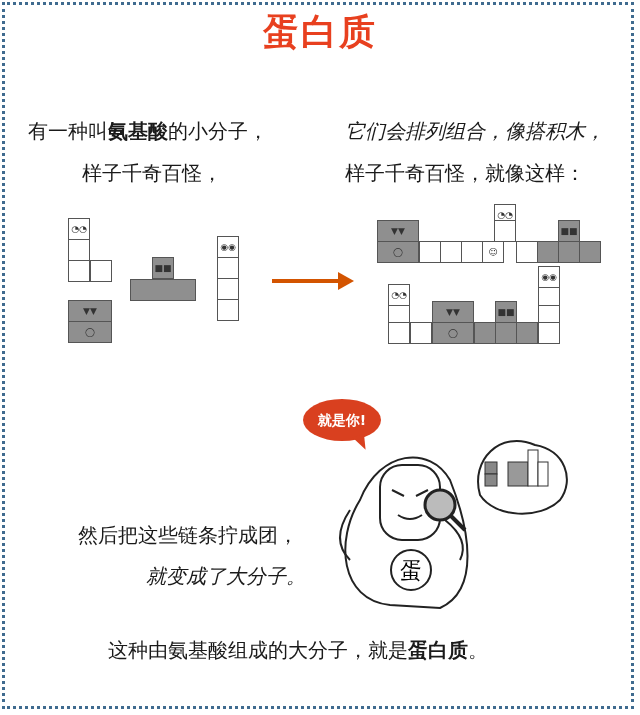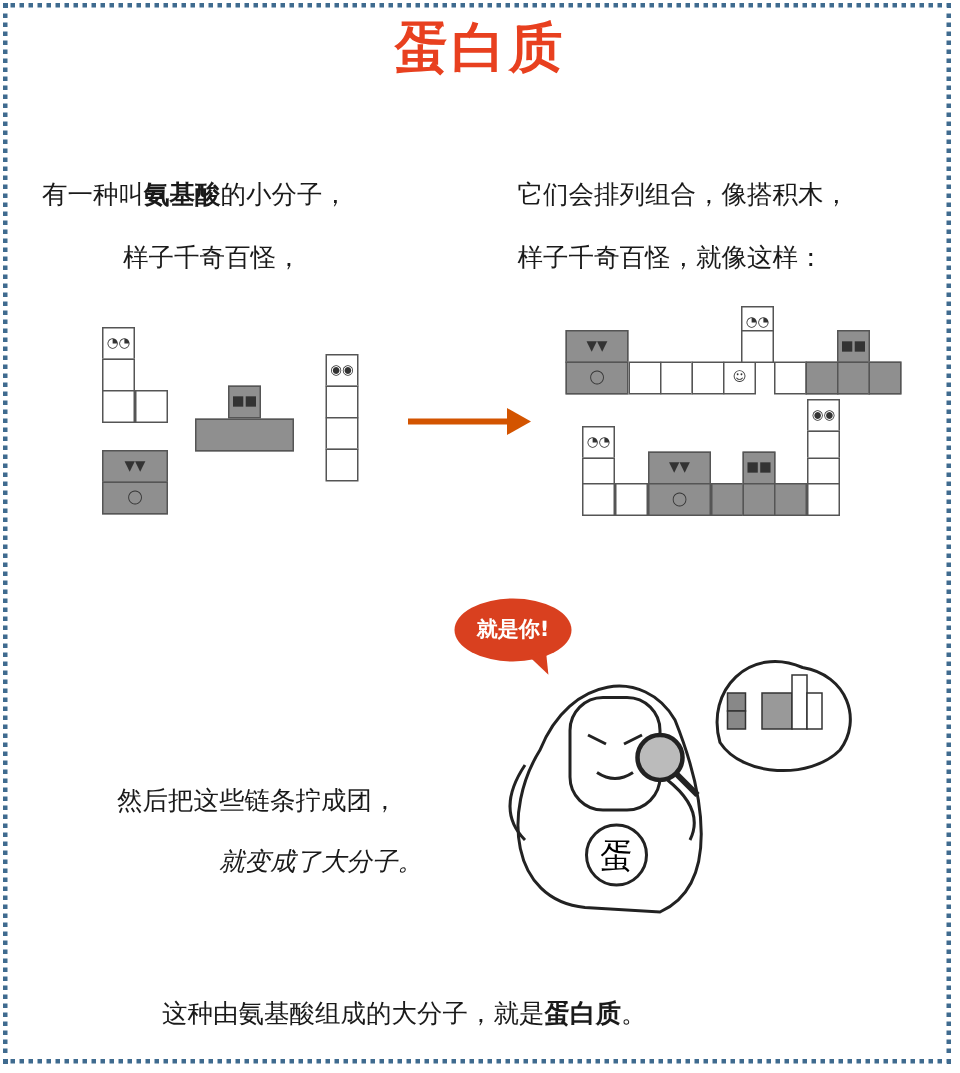--- a/index.html
+++ b/index.html
@@ -1,37 +1,37 @@
 <!DOCTYPE html>
 <html><head>
 <meta charset="utf-8">
 <style>
   html,body{margin:0;padding:0;background:#fff;}
   body{width:640px;height:715px;position:relative;overflow:hidden;font-family:"DejaVu Sans",sans-serif;color:#1a1a1a;}
   .frame{position:absolute;left:2px;top:2px;width:632px;height:707px;border:3px dotted #3f6b8f;box-sizing:border-box;}
   .title{position:absolute;left:0;width:640px;top:8px;text-align:center;font-size:36px;font-weight:bold;color:#e8401f;letter-spacing:2px;}
-  .txt{position:absolute;font-size:17px;white-space:nowrap;}
+  .txt{position:absolute;font-size:20px;white-space:nowrap;}
   .b{font-weight:bold;}
   .blk{position:absolute;width:22px;height:22px;border:1.3px solid #555;box-sizing:border-box;background:#fff;}
   .g{background:#8f8f8f;}
   .face{font-size:9px;text-align:center;line-height:20px;color:#333;}
   .arrow{position:absolute;left:272px;top:279px;width:68px;height:4px;background:#d35400;}
   .arrow:after{content:"";position:absolute;right:-14px;top:-7px;border-left:16px solid #d35400;border-top:9px solid transparent;border-bottom:9px solid transparent;}
   .bubble{position:absolute;left:303px;top:399px;width:78px;height:42px;background:#d9401f;border-radius:50%;color:#fff;font-weight:bold;font-size:14px;text-align:center;line-height:42px;}
   .bubble:after{content:"";position:absolute;left:52px;top:36px;border-left:8px solid transparent;border-right:4px solid transparent;border-top:16px solid #d9401f;transform:rotate(-20deg);}
 </style>
 </head>
 <body>
 
 <div class="frame"></div>
 <div class="title">蛋白质</div>
 
 <div class="txt" style="left:28px;top:118px;"><span>有一种叫</span><span class="b">氨基酸</span><span>的小分子，</span></div>
 <div class="txt" style="left:82px;top:160px;">样子千奇百怪，</div>
-<div class="txt" style="left:345px;top:118px;">它们会排列组合，像搭积木，</div>
+<div class="txt" style="left:345px;top:118px;font-style:italic;">它们会排列组合，像搭积木，</div>
 <div class="txt" style="left:345px;top:160px;">样子千奇百怪，就像这样：</div>
 
 <div>
   <div class="blk face" style="left:68px;top:218px;">◔◔</div>
   <div class="blk" style="left:68px;top:239px;"></div>
   <div class="blk" style="left:68px;top:260px;"></div>
   <div class="blk" style="left:90px;top:260px;"></div>
   <div class="blk g face" style="left:68px;top:300px;width:44px;">▼▼</div>
   <div class="blk g face" style="left:68px;top:321px;width:44px;">◯</div>
   <div class="blk g face" style="left:152px;top:257px;">■■</div>
@@ -91,13 +91,13 @@
   <rect x="165" y="22" width="12" height="12" fill="#888" stroke="#333"></rect>
   <rect x="165" y="34" width="12" height="12" fill="#888" stroke="#333"></rect>
   <rect x="188" y="22" width="20" height="24" fill="#999" stroke="#333"></rect>
   <rect x="208" y="10" width="10" height="36" fill="#fff" stroke="#333"></rect>
   <rect x="218" y="22" width="10" height="24" fill="#fff" stroke="#333"></rect>
 </svg>
 
 <div class="txt" style="left:78px;top:522px;">然后把这些链条拧成团，</div>
 <div class="txt" style="left:146px;top:563px;font-style:italic;">就变成了大分子。</div>
 
-<div class="txt" style="left:108px;top:664px;"><span>这种由氨基酸组成的大分子，就是</span><span class="b">蛋白质</span><span>。</span></div>
+<div class="txt" style="left:108px;top:637px;"><span>这种由氨基酸组成的大分子，就是</span><span class="b">蛋白质</span><span>。</span></div>
 
 </body></html>

